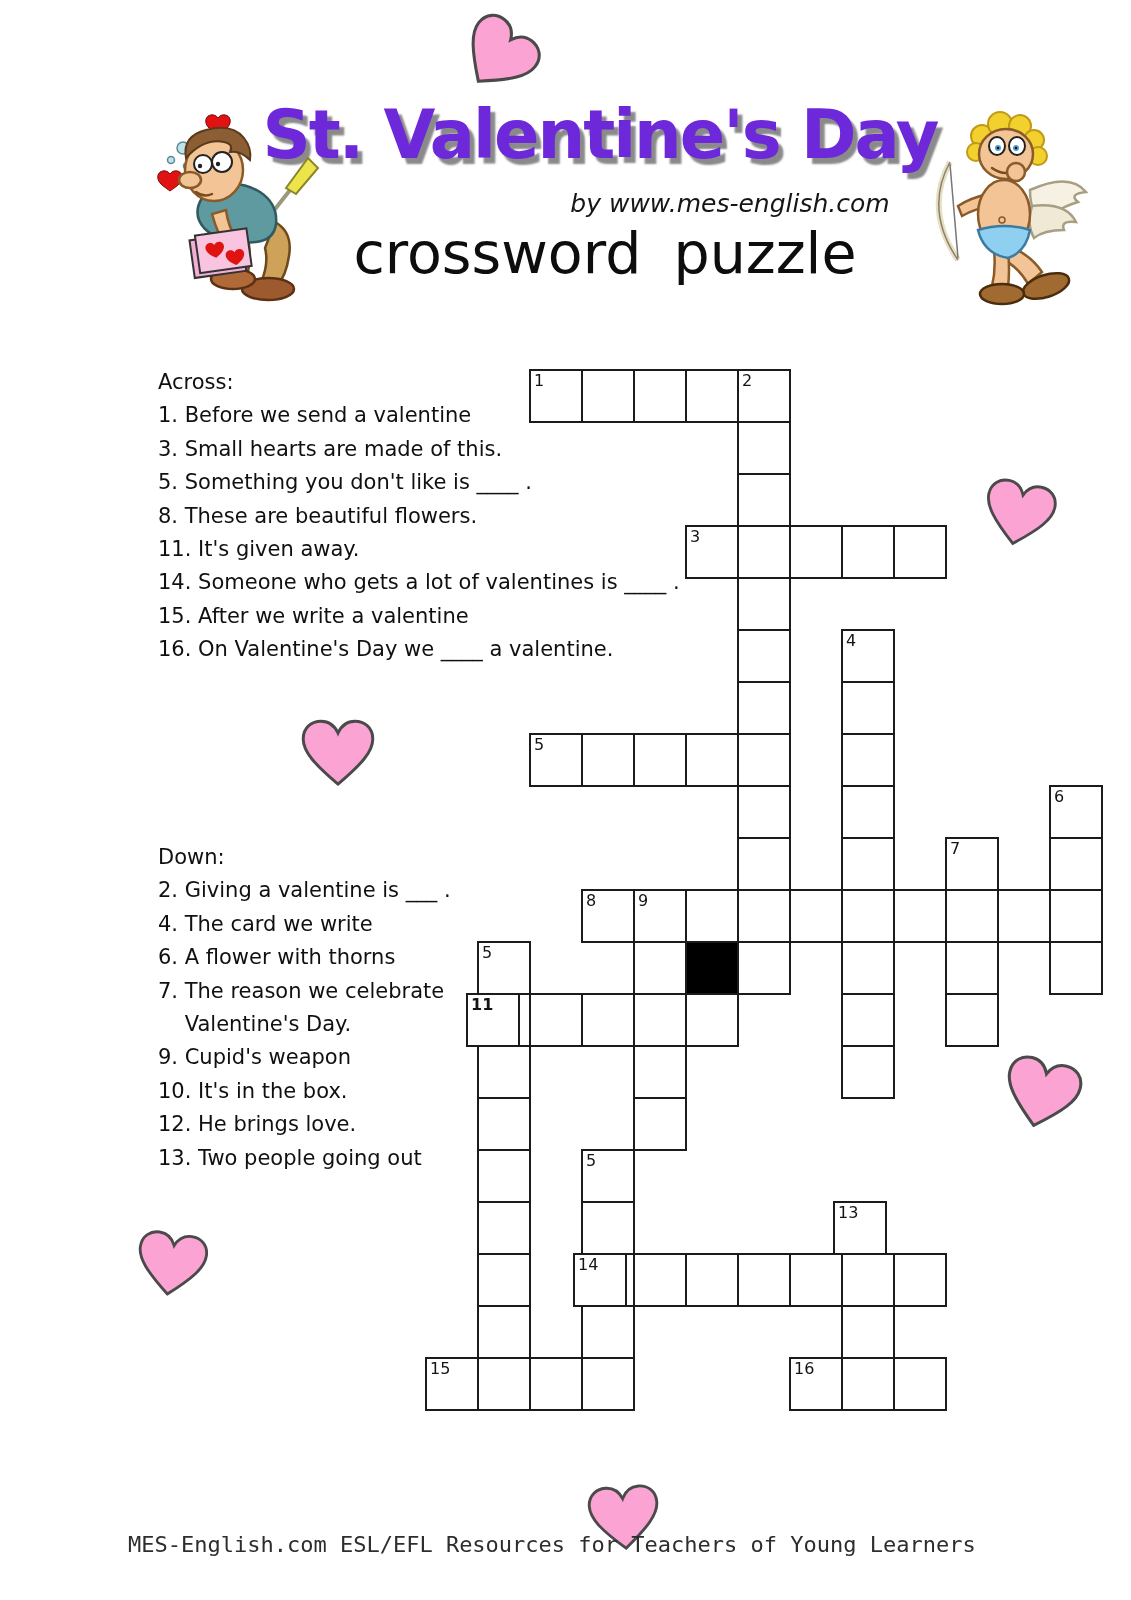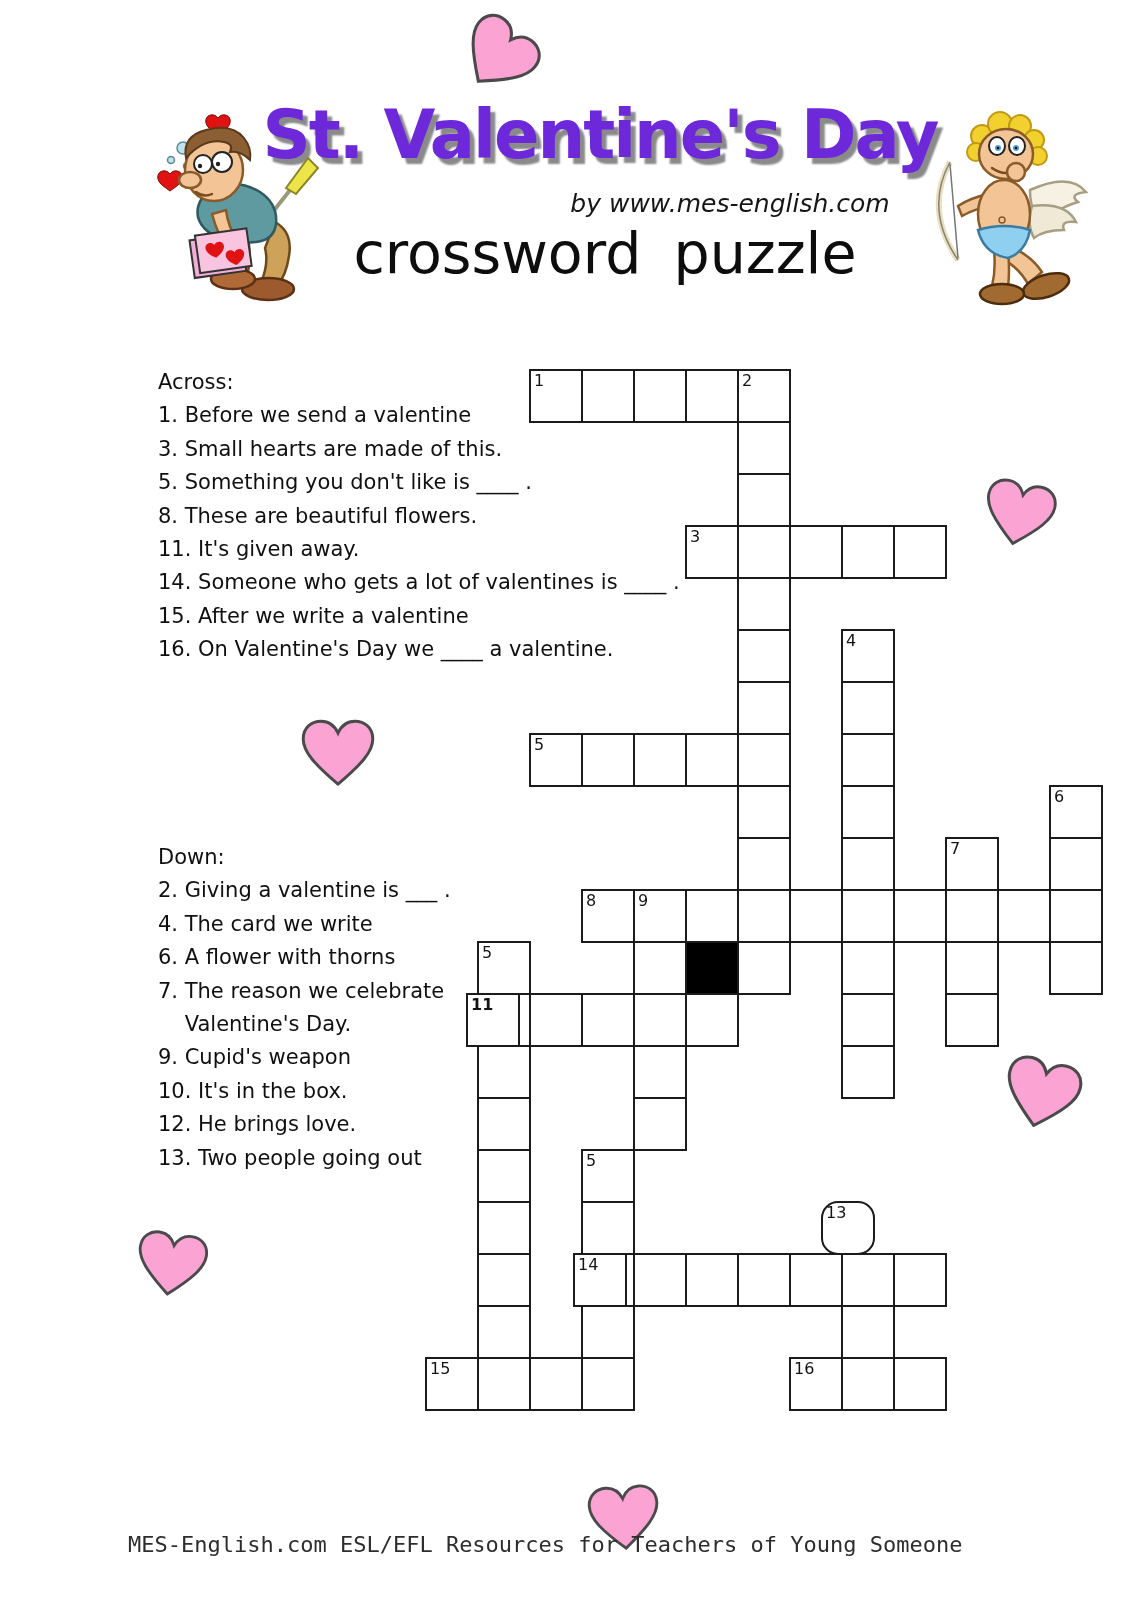--- a/index.html
+++ b/index.html
@@ -227,21 +227,21 @@
     <div class="cell" style="left: 208px; top: 676px;"></div>
     <div class="cell" style="left: 416px; top: 676px;"></div>
     <div class="cell" style="left: 52px; top: 728px;"></div>
     <div class="cell" style="left: 208px; top: 728px;"></div>
     <div class="cell" style="left: 52px; top: 780px;"></div>
     <div class="cell" style="left: 156px; top: 780px;">
       <span class="num">5</span>
     </div>
     <div class="cell" style="left: 52px; top: 832px;"></div>
     <div class="cell" style="left: 156px; top: 832px;"></div>
-    <div class="cell" style="left: 396px; top: 832px; border-radius: 17px;">
+    <div class="cell" style="left: 408px; top: 832px;">
       <span class="num">13</span>
     </div>
     <div class="cell" style="left: 52px; top: 884px;"></div>
     <div class="cell" style="left: 148px; top: 884px;">
       <span class="num">14</span>
     </div>
     <div class="cell" style="left: 208px; top: 884px;"></div>
     <div class="cell" style="left: 260px; top: 884px;"></div>
     <div class="cell" style="left: 312px; top: 884px;"></div>
     <div class="cell" style="left: 364px; top: 884px;"></div>
@@ -256,21 +256,21 @@
     <div class="cell" style="left: 52px; top: 988px;"></div>
     <div class="cell" style="left: 104px; top: 988px;"></div>
     <div class="cell" style="left: 156px; top: 988px;"></div>
     <div class="cell" style="left: 364px; top: 988px;">
       <span class="num">16</span>
     </div>
     <div class="cell" style="left: 416px; top: 988px;"></div>
     <div class="cell" style="left: 468px; top: 988px;"></div>
   </div>
 
-<div class="footer">MES-English.com    ESL/EFL Resources for Teachers of Young Someone</div>
+<div class="footer">MES-English.com    ESL/EFL Resources for Teachers of Young Learners</div>
 
 <div class="heart" style="left: 460px; top: 20px; width: 76px; height: 72px; transform: rotate(38deg);">
     <svg viewBox="0 0 100 92">
       <path d="M50 88 C18 61 3 44 3 27 C3 11 15 3 27 3 C38 3 46 10 50 19 C54 10 62 3 73 3 C85 3 97 11 97 27 C97 44 82 61 50 88 Z" fill="#fba3d2" stroke="#4a4a4a" stroke-width="4"></path>
     </svg>
   </div>
 <div class="heart" style="left: 983px; top: 481px; width: 72px; height: 66px; transform: rotate(12deg);">
     <svg viewBox="0 0 100 92">
       <path d="M50 88 C18 61 3 44 3 27 C3 11 15 3 27 3 C38 3 46 10 50 19 C54 10 62 3 73 3 C85 3 97 11 97 27 C97 44 82 61 50 88 Z" fill="#fba3d2" stroke="#4a4a4a" stroke-width="4"></path>
     </svg>

